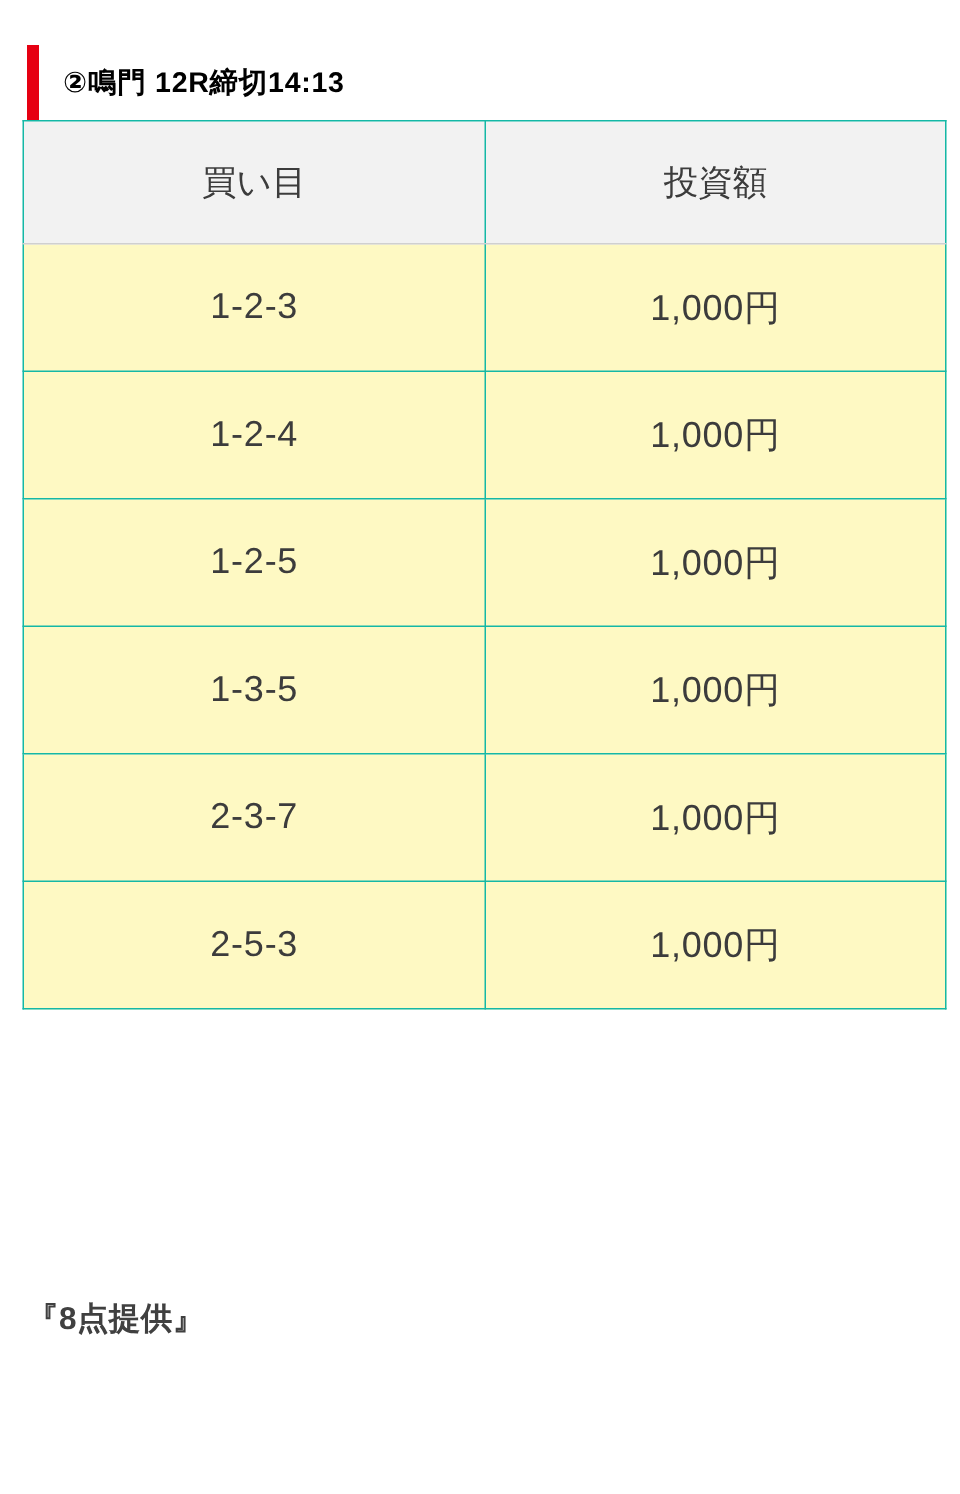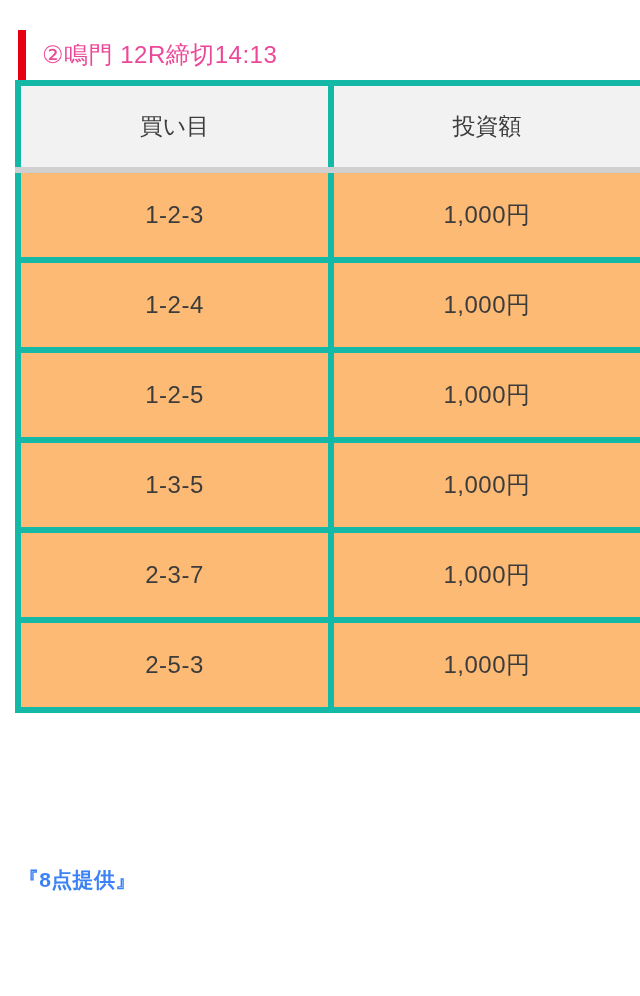--- a/index.html
+++ b/index.html
@@ -34,68 +34,68 @@
   }
   .title-accent {
     width: 8px;
     height: 50px;
     background: #e60012;
     margin-left: 18px;
     flex: 0 0 auto;
   }
   .title-text {
     margin-left: 16px;
-    font-size: 24px;
-    font-weight: normal;
+    font-size: 19px;
+    font-weight: bold;
     letter-spacing: 0.5px;
-    color: #ec4899;
+    color: #000000;
     white-space: nowrap;
     line-height: 1;
   }
 
   
   .bet-table {
     position: absolute;
     left: 15px;
     top: 80px;
     width: 609px;
     border-collapse: collapse;
     table-layout: fixed;
   }
   .bet-table th,
   .bet-table td {
-    border: 6px solid #14b8a6;
+    border: 1px solid #14b8a6;
     text-align: center;
     vertical-align: middle;
     font-weight: normal;
     color: #3c3c3c;
   }
   .bet-table thead th {
     background: #f2f2f2;
     height: 79px;
     font-size: 23px;
     border-bottom-color: #d0d0d0;
   }
   .bet-table tbody td {
-    background: #fdba74;
+    background: #fef9c3;
     height: 82px;
     font-size: 24px;
     letter-spacing: 0.5px;
   }
   .col-bet   { width: 305px; }
   .col-stake { width: 304px; }
 
   
   .notes {
     position: absolute;
     left: 18px;
     top: 862px;
     font-size: 21px;
     font-weight: bold;
-    color: #3b82f6;
+    color: #404040;
     line-height: 35px;
     white-space: nowrap;
   }
   .notes div { letter-spacing: 0.3px; }
 </style>
 </head>
 <body>
 
 <div class="page">
 

